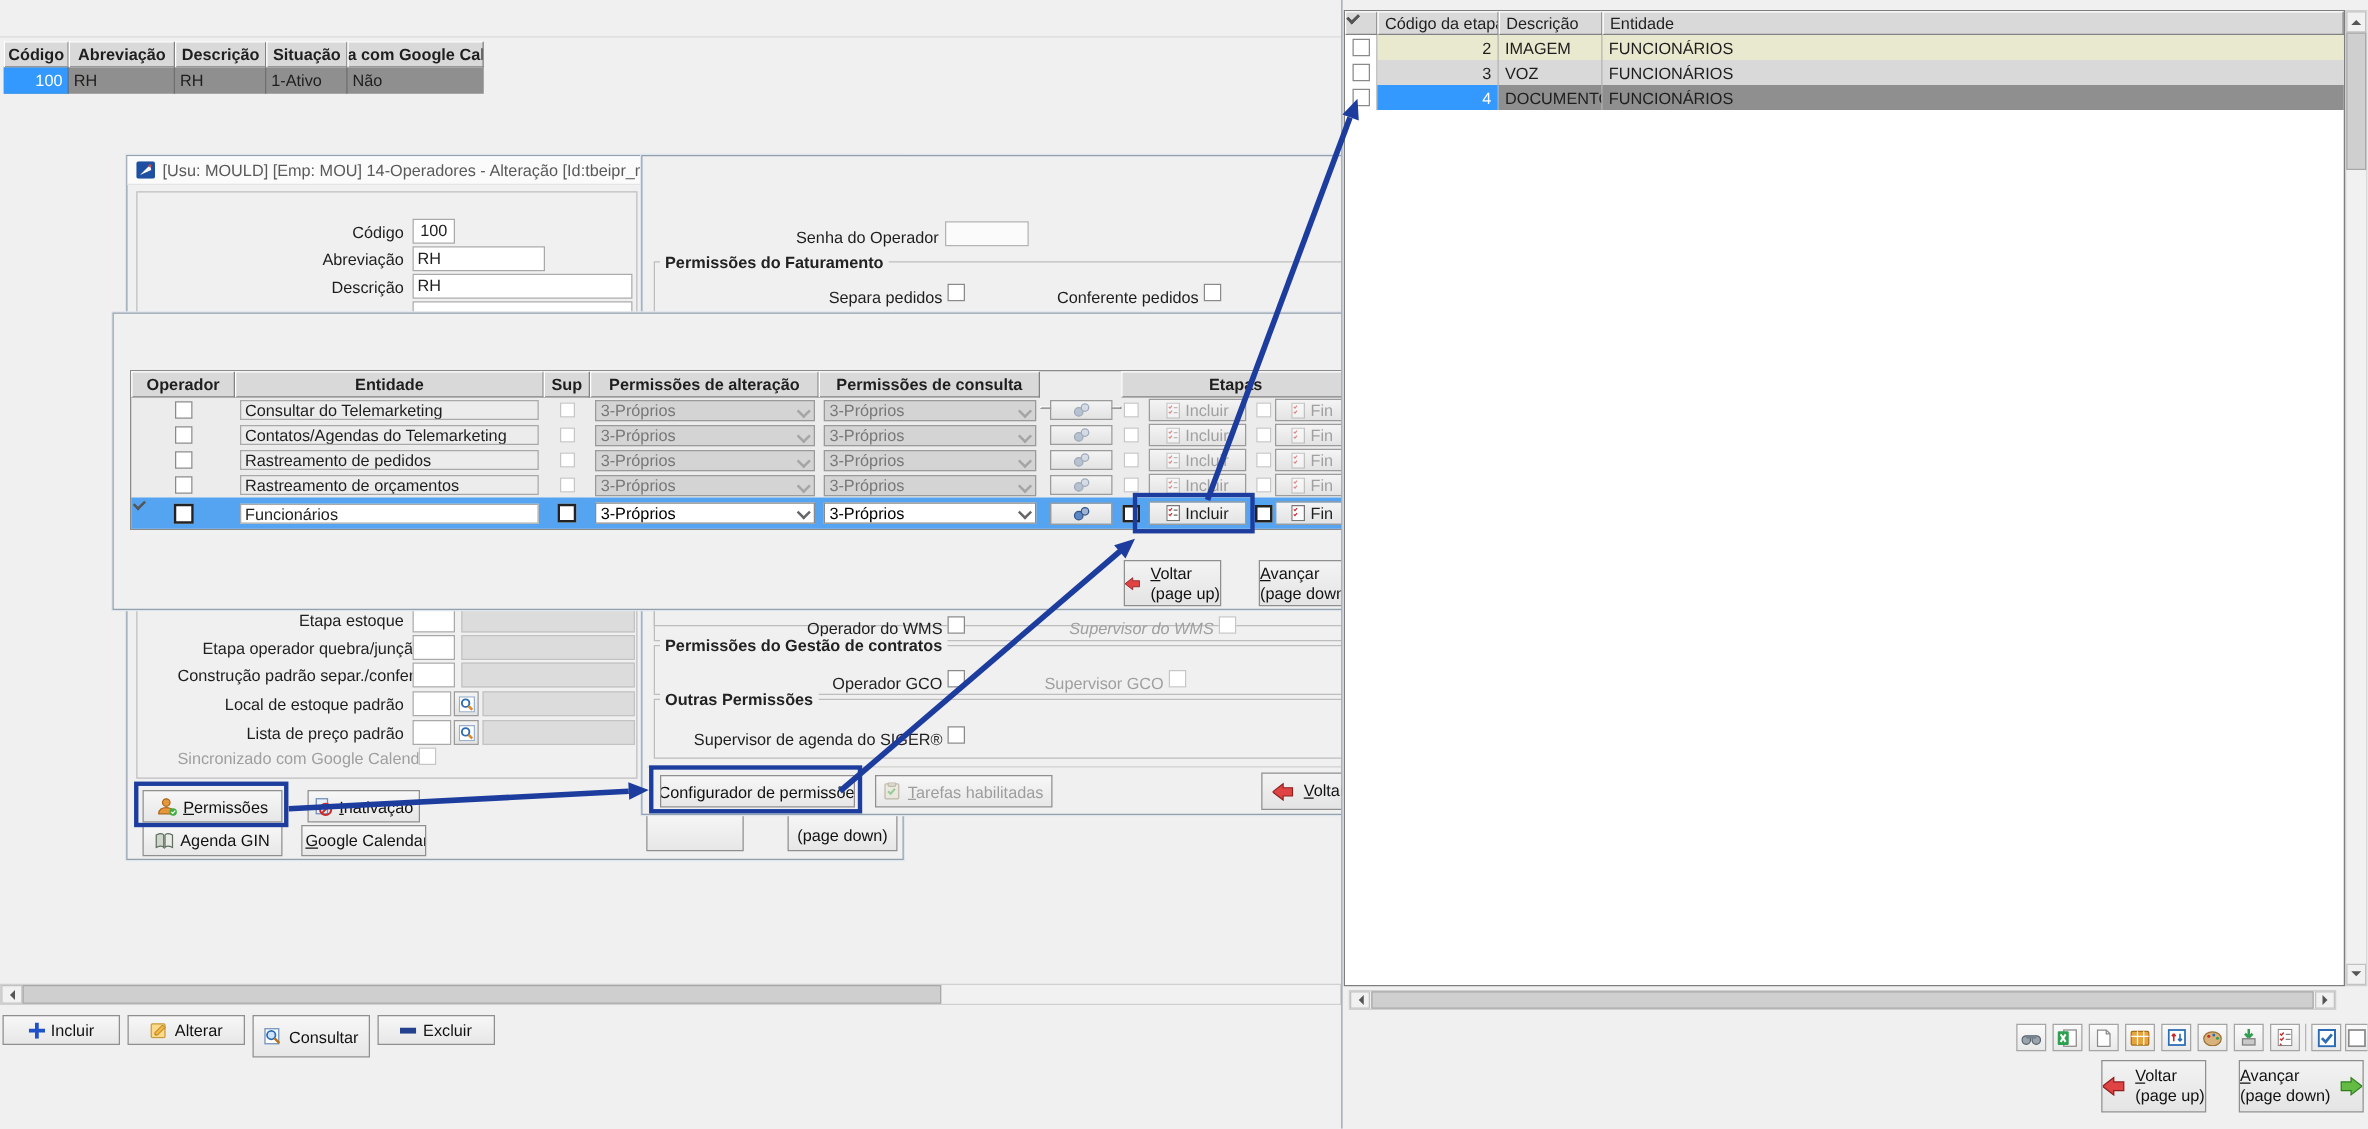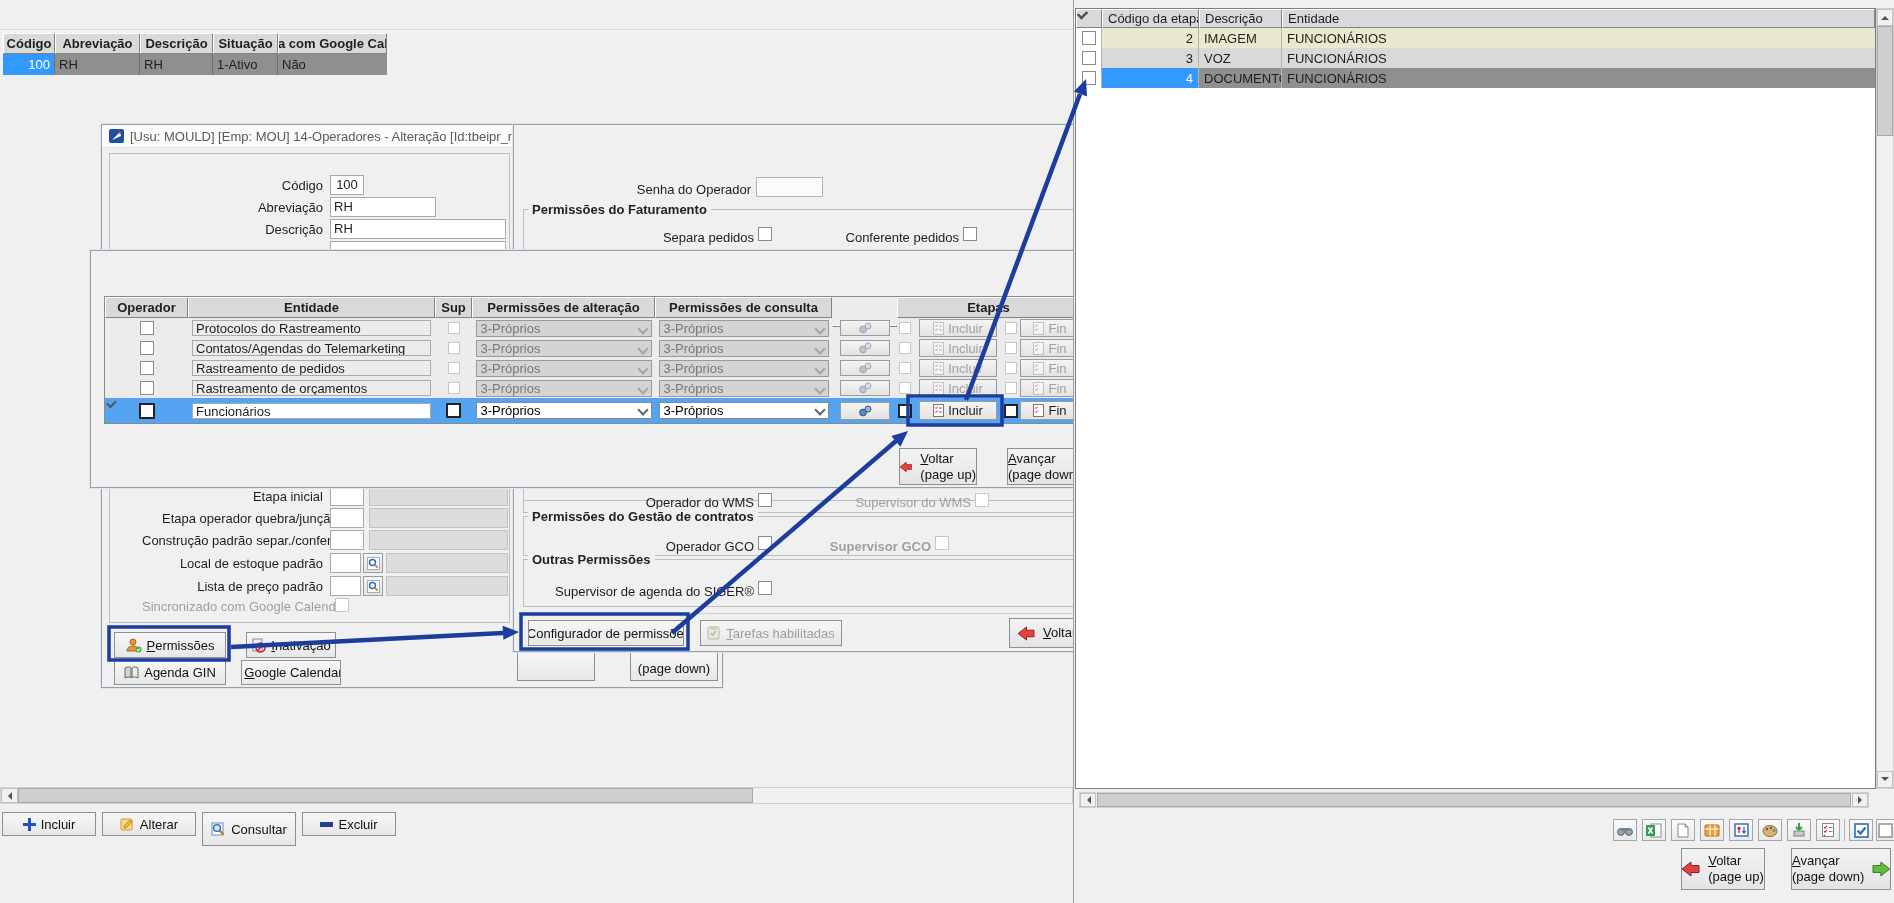--- a/index.html
+++ b/index.html
@@ -127,21 +127,21 @@
   <div class="lbl" style="left:60px;top:53px;width:161px;">Código</div>
   <div class="tb center" style="left:228px;top:50px;width:34px;height:20px;">100</div>
 
   <div class="lbl" style="left:60px;top:75px;width:161px;">Abreviação</div>
   <div class="tb" style="left:228px;top:72px;width:106px;height:20px;">RH</div>
 
   <div class="lbl" style="left:60px;top:97px;width:161px;">Descrição</div>
   <div class="tb" style="left:228px;top:94px;width:176px;height:20px;">RH</div>
   <div class="tb" style="left:228px;top:116px;width:176px;height:20px;"></div>
 
-  <div class="lbl" style="left:60px;top:364px;width:161px;">Etapa inicial</div>
+  <div class="lbl" style="left:60px;top:364px;width:161px;">Etapa estoque</div>
   <div class="tb" style="left:228px;top:361px;width:34px;height:20px;"></div>
   <div class="grayp" style="left:267px;top:361px;width:139px;height:20px;"></div>
 
   <div class="lbl" style="left:60px;top:386px;width:161px;">Etapa operador quebra/junção</div>
   <div class="tb" style="left:228px;top:383px;width:34px;height:20px;"></div>
   <div class="grayp" style="left:267px;top:383px;width:139px;height:20px;"></div>
 
   <div class="lbl" style="left:40px;top:408px;width:181px;">Construção padrão separ./confer.</div>
   <div class="tb" style="left:228px;top:405px;width:34px;height:20px;"></div>
   <div class="grayp" style="left:267px;top:405px;width:139px;height:20px;"></div>
@@ -218,28 +218,28 @@
   <div class="groupbox" style="left:9px;top:84px;width:552px;height:290px;"></div>
   <div class="legend" style="left:14px;top:77px;">Permissões do Faturamento</div>
   <div class="lbl" style="left:90px;top:105px;width:150px;">Separa pedidos</div>
   <div class="cb" style="left:244px;top:102px;"></div>
   <div class="lbl" style="left:315px;top:105px;width:130px;">Conferente pedidos</div>
   <div class="cb" style="left:449px;top:102px;"></div>
 
   <div class="groupbox" style="left:9px;top:206px;width:552px;height:180px;"></div>
   <div class="lbl" style="left:90px;top:370px;width:150px;">Operador do WMS</div>
   <div class="cb" style="left:244px;top:368px;"></div>
-  <div class="lbl dis" style="left:327px;top:370px;width:130px;">Supervisor do WMS</div>
+  <div class="lbl dis" style="left:327px;top:370px;width:130px;font-style:italic;">Supervisor do WMS</div>
   <div class="cb dis" style="left:461px;top:368px;"></div>
 
   <div class="groupbox" style="left:9px;top:391px;width:552px;height:38px;"></div>
   <div class="legend" style="left:14px;top:384px;">Permissões do Gestão de contratos</div>
   <div class="lbl" style="left:90px;top:414px;width:150px;">Operador GCO</div>
   <div class="cb" style="left:244px;top:411px;"></div>
-  <div class="lbl dis" style="left:287px;top:414px;width:130px;font-weight:bold;">Supervisor GCO</div>
+  <div class="lbl dis" style="left:287px;top:414px;width:130px;">Supervisor GCO</div>
   <div class="cb dis" style="left:421px;top:411px;"></div>
 
   <div class="groupbox" style="left:9px;top:434px;width:552px;height:46px;"></div>
   <div class="legend" style="left:14px;top:427px;">Outras Permissões</div>
   <div class="lbl" style="left:30px;top:459px;width:210px;">Supervisor de agenda do SIGER®</div>
   <div class="cb" style="left:244px;top:456px;"></div>
 
   <div class="abs" style="left:4px;top:488px;width:560px;height:1px;background:#cfcfcf;"></div>
 
   <div class="btn" style="left:14px;top:495px;width:156px;height:26px;">
@@ -280,21 +280,21 @@
       <div class="gh" style="width:177px;">Permissões de consulta</div>
       <div class="gh" style="width:65px;margin-top:28px;">Config</div>
       <div class="gh" style="width:183px;">Etapas</div>
     </div>
 
     <div class="crow">
       <div class="ccell" style="width:83px;">
           <div class="cb" style="position:static;"></div>
         </div>
       <div class="ccell" style="width:247px;justify-content:flex-start;padding-left:4px;">
-          <div class="ent">Protocolos do Rastreamento</div>
+          <div class="ent">Consultar do Telemarketing</div>
         </div>
       <div class="ccell" style="width:37px;">
           <div class="cb dis" style="position:static;width:12px;height:12px;"></div>
         </div>
       <div class="ccell" style="width:183px;">
           <div class="ddl" style="width:176px;">3-Próprios</div>
           <div class="chev abs" style="right:8px;top:7px;width:6px;height:6px;border-right:2px solid #a5a5a5;border-bottom:2px solid #a5a5a5;transform:rotate(45deg);"></div>
         </div>
       <div class="ccell" style="width:177px;">
           <div class="ddl" style="width:170px;">3-Próprios</div>

